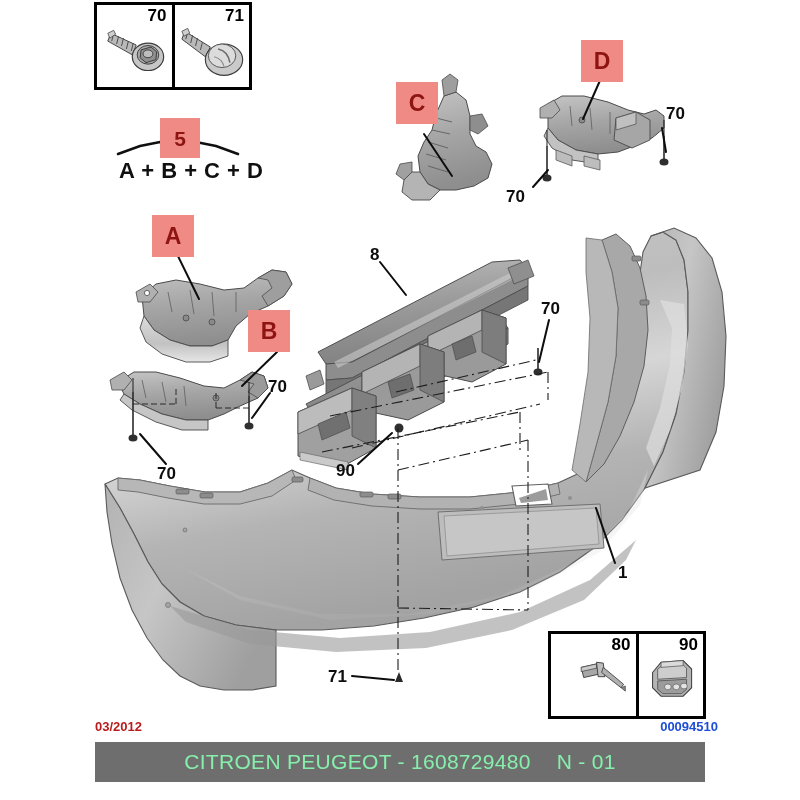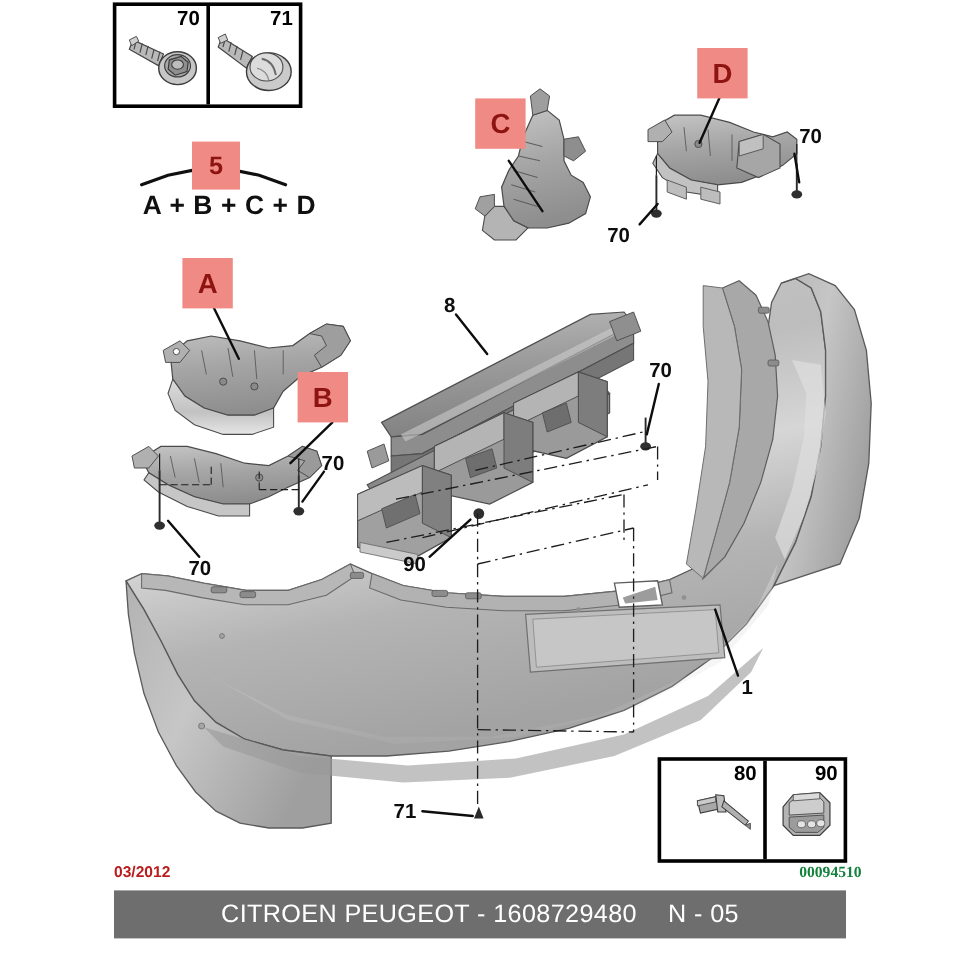--- a/index.html
+++ b/index.html
@@ -66,26 +66,26 @@
   }
 
   
   .footdate{
     position:absolute;left:95px;top:719px;
     font-weight:bold;font-size:13px;color:#b91c1c;
     font-family:"Liberation Sans",sans-serif;
   }
   .footref{
     position:absolute;right:82px;top:719px;
-    font-weight:bold;font-size:13px;color:#15803d;
-    font-family:Liberation Serif, serif;
+    font-weight:bold;font-size:13px;color:#1d4ed8;
+    font-family:Liberation Sans, sans-serif;
   }
   .titlebar{
     position:absolute;left:95px;top:742px;width:610px;height:40px;
-    background:#6e6e6e;color:#ffffff;
+    background:#6e6e6e;color:#86efac;
     display:flex;align-items:center;justify-content:center;
     font-size:21px;letter-spacing:.3px;
     font-family:"Liberation Sans",sans-serif;
   }
   .titlebar .t2{margin-left:26px;}
 </style>
 </head>
 <body>
 
 <div id="page">
@@ -517,16 +517,16 @@
   <div class="num" style="left:268px;top:378px;">70</div>
   <div class="num" style="left:157px;top:465px;">70</div>
   <div class="num" style="left:336px;top:462px;">90</div>
   <div class="num" style="left:618px;top:564px;">1</div>
   <div class="num" style="left:328px;top:668px;">71</div>
 
   <div class="footdate">03/2012</div>
   <div class="footref">00094510</div>
   <div class="titlebar">
     <span>CITROEN PEUGEOT - 1608729480</span>
-    <span class="t2">N - 05</span>
+    <span class="t2">N - 01</span>
   </div>
 
 </div>
 
 </body></html>

